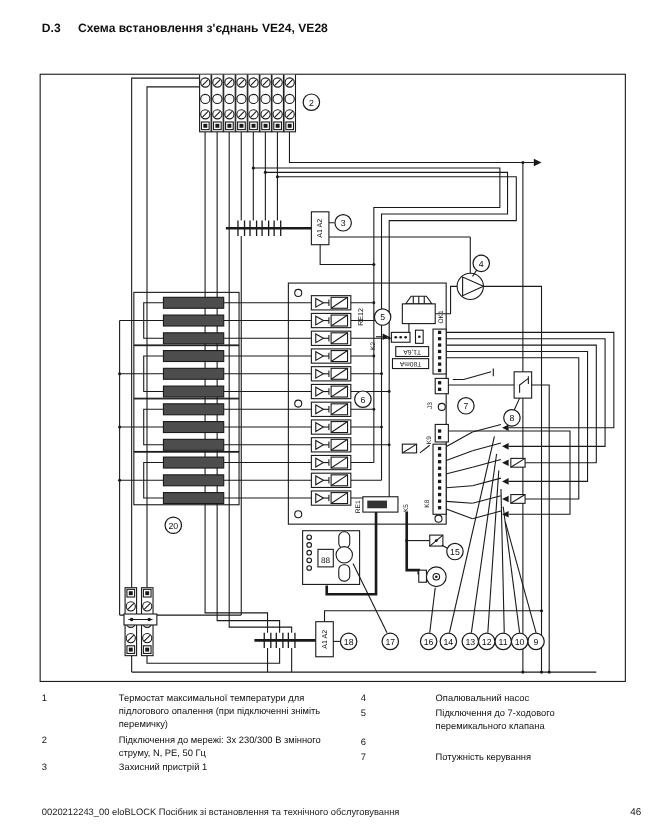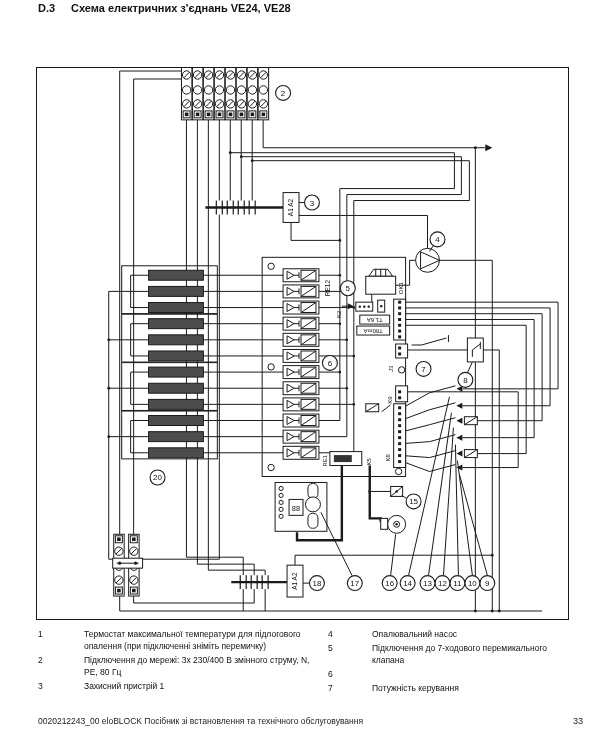--- a/index.html
+++ b/index.html
@@ -1,38 +1,38 @@
 <!DOCTYPE html>
 <html><head>
 <meta charset="utf-8">
 <style>
   html,body{margin:0;padding:0;background:#fff;}
   body{width:607px;height:750px;position:relative;font-family:"Liberation Sans",sans-serif;color:#111;overflow:hidden;}
-  .hdr{position:absolute;top:2px;left:38px;right:20px;font-size:11px;font-weight:bold;display:flex;}
+  .hdr{position:absolute;top:20px;left:38px;right:20px;font-size:11px;font-weight:bold;display:flex;}
   .hdr .sec{width:33px;}
   .diagram-frame{position:absolute;left:36px;top:67px;width:533px;height:553px;border:1px solid #1a1a1a;box-sizing:border-box;background:#fff;}
   svg{display:block;}
   svg text{font-family:"Liberation Sans",sans-serif;fill:#111;stroke:none;}
   .legend{position:absolute;left:38px;top:629px;width:540px;display:flex;font-size:8.5px;line-height:1.4;}
   .legend-col{display:flex;flex-direction:column;}
   .legend-col.c1{width:290px;}
   .legend-col.c2{width:250px;}
   .legend-item{display:flex;margin-bottom:2px;}
   .lnum{width:46px;flex:none;}
   .c2 .lnum{width:44px;}
-  .ltext{flex:1;padding-right:14px;}
-  .footer{position:absolute;left:38px;right:24px;top:716px;font-size:8.5px;display:flex;justify-content:space-between;color:#222;}
+  .ltext{flex:1;padding-right:14px;margin-left:24px;}
+  .footer{position:absolute;left:38px;right:24px;top:733px;font-size:8.5px;display:flex;justify-content:space-between;color:#222;}
   .footer .pg{font-size:9px;}
 </style>
 </head>
 <body>
 
 <div class="hdr">
   <span class="sec">D.3</span>
-  <span>Схема електричних з'єднань VE24, VE28</span>
+  <span>Схема встановлення з'єднань VE24, VE28</span>
 </div>
 
 <div class="diagram-frame">
 <svg width="531" height="551" viewBox="36 67 533 553">
   <defs>
     <g id="tcol">
       <rect x="0" y="0" width="10.5" height="62" fill="#fff" stroke="#1a1a1a"></rect>
       <rect x="1.7" y="1.5" width="7" height="7" fill="none" stroke="#1a1a1a"></rect>
       <rect x="3.4" y="3.2" width="3.6" height="3.6" fill="#1a1a1a"></rect>
       <circle cx="5.2" cy="17" r="4.2" fill="none" stroke="#1a1a1a"></circle>
@@ -437,21 +437,21 @@
 </div>
 
 <div class="legend">
   <div class="legend-col c1">
     <div class="legend-item">
       <span class="lnum">1</span>
       <span class="ltext">Термостат максимальної температури для підлогового опалення (при підключенні зніміть перемичку)</span>
     </div>
     <div class="legend-item">
       <span class="lnum">2</span>
-      <span class="ltext">Підключення до мережі: 3x 230/400 В змінного струму, N, PE, 80 Гц</span>
+      <span class="ltext">Підключення до мережі: 3x 230/300 В змінного струму, N, PE, 50 Гц</span>
     </div>
     <div class="legend-item">
       <span class="lnum">3</span>
       <span class="ltext">Захисний пристрій 1</span>
     </div>
   </div>
   <div class="legend-col c2">
     <div class="legend-item">
       <span class="lnum">4</span>
       <span class="ltext">Опалювальний насос</span>
@@ -465,14 +465,14 @@
     </div>
     <div class="legend-item">
       <span class="lnum">7</span>
       <span class="ltext">Потужність керування</span>
     </div>
   </div>
 </div>
 
 <div class="footer">
   <span>0020212243_00 eloBLOCK Посібник зі встановлення та технічного обслуговування</span>
-  <span class="pg">33</span>
+  <span class="pg">46</span>
 </div>
 
 </body></html>

